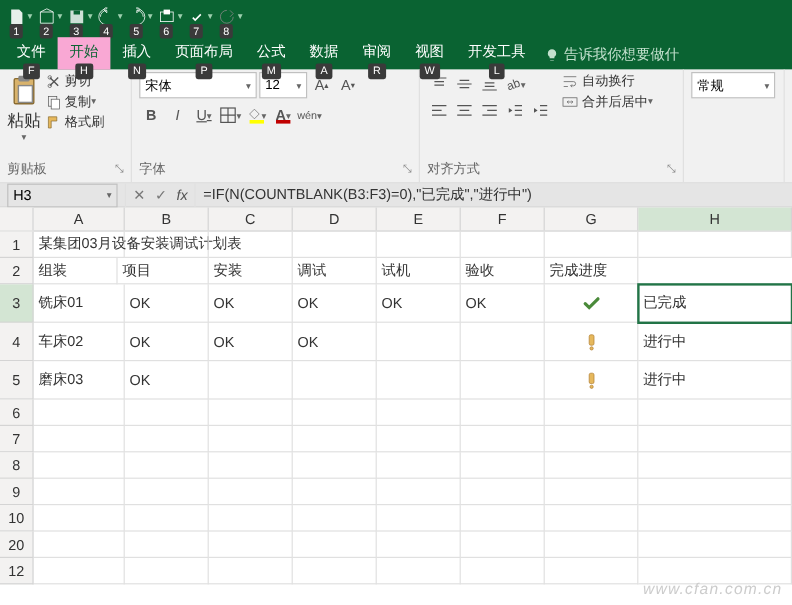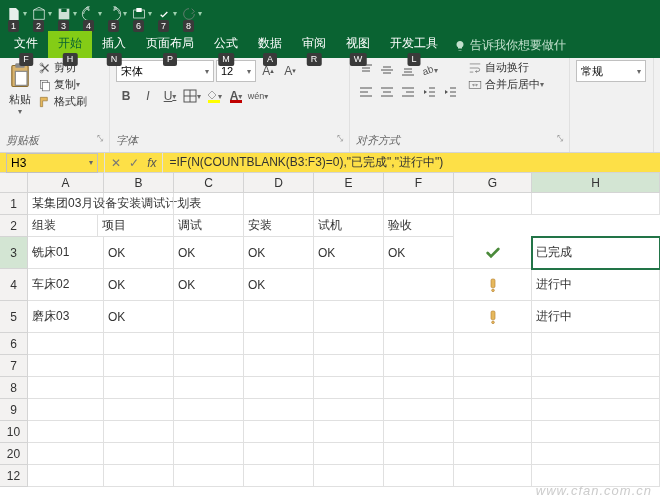--- a/index.html
+++ b/index.html
@@ -9,35 +9,35 @@
 .titlebar { background: #0a6332; height: 30px; display: flex; align-items: center; padding: 0 6px; color: #fff; }
 .qat-item { display: inline-flex; align-items: center; margin-right: 4px; position: relative; }
 .qat-icon { width: 16px; height: 16px; display: inline-block; }
 .qat-dd { font-size: 8px; margin-left: 1px; color: #9dd0af; }
 .qat-badge { position: absolute; top: 14px; left: 2px; background: #3a3a3a; color: #fff; font-size: 9px; padding: 0 3px; border-radius: 2px; line-height: 12px; }
 .titlebar .spacer { flex: 1; }
 
 
 .tabbar { background: #0a6332; height: 28px; display: flex; align-items: flex-end; padding: 0 4px; color: #fff; }
 .tab { padding: 4px 10px 6px; font-size: 12px; position: relative; cursor: pointer; }
-.tab.active { background: #84cc16; color: #0a6332; }
+.tab.active { background: #f9a8d4; color: #0a6332; }
 .tab .key { position: absolute; top: 22px; left: 50%; transform: translateX(-50%); background: #3a3a3a; color: #fff; font-size: 9px; padding: 0 4px; border-radius: 2px; line-height: 13px; }
 .tell-me { color: #c2e0cd; font-size: 12px; padding: 4px 6px; display: flex; align-items: center; }
 .bulb { width: 12px; height: 12px; margin-right: 4px; fill: #c2e0cd; }
 
 
 .ribbon { background: #f1f1f1; border-bottom: 1px solid #d4d4d4; height: 95px; display: flex; }
 .group { border-right: 1px solid #e0e0e0; padding: 2px 6px; display: flex; flex-direction: column; }
 .group-body { flex: 1; display: flex; align-items: flex-start; }
-.group-label { text-align: center; font-size: 11px; color: #666; padding-bottom: 2px; display: flex; align-items: flex-start; justify-content: center; font-style: italic; }
+.group-label { text-align: center; font-size: 11px; color: #666; padding-bottom: 2px; display: flex; align-items: center; justify-content: center; }
 .group-label .launcher { margin-left: auto; font-size: 9px; color: #888; cursor: pointer; }
 
 .paste-col { display: flex; flex-direction: column; align-items: center; margin-right: 4px; }
 .paste-big { width: 28px; height: 32px; }
-.paste-lbl { font-size: 11px; color: #333; }
+.paste-lbl { font-size: 14px; color: #333; }
 .clip-col { display: flex; flex-direction: column; gap: 2px; }
 .clip-btn { display: flex; align-items: center; font-size: 11px; color: #333; cursor: pointer; }
 .clip-btn svg { width: 14px; height: 14px; margin-right: 2px; }
 
 .font-top { display: flex; align-items: center; gap: 2px; margin-bottom: 4px; }
 .font-name { width: 98px; height: 22px; border: 1px solid #c0c0c0; background: #fff; font-size: 11px; padding: 0 4px; display: flex; align-items: center; justify-content: space-between; }
 .font-size { width: 40px; height: 22px; border: 1px solid #c0c0c0; background: #fff; font-size: 11px; padding: 0 4px; display: flex; align-items: center; justify-content: space-between; }
 .dd-arr { font-size: 8px; color: #666; }
 .mini-btn { width: 20px; height: 20px; display: inline-flex; align-items: center; justify-content: center; color: #555; font-size: 12px; cursor: pointer; border: 1px solid transparent; }
 .font-bot { display: flex; align-items: center; gap: 2px; }
@@ -48,21 +48,21 @@
 .color-bar { position: absolute; bottom: 2px; left: 3px; right: 3px; height: 3px; }
 
 .align-top, .align-bot { display: flex; align-items: center; gap: 1px; margin-bottom: 2px; }
 .align-right { margin-left: 8px; display: flex; flex-direction: column; gap: 2px; }
 .wrap-btn, .merge-btn { display: flex; align-items: center; font-size: 11px; color: #333; cursor: pointer; }
 .wrap-btn svg, .merge-btn svg { width: 14px; height: 14px; margin-right: 3px; }
 
 .numfmt-sel { width: 70px; height: 22px; border: 1px solid #c0c0c0; background: #fff; font-size: 11px; padding: 0 4px; display: flex; align-items: center; justify-content: space-between; }
 
 
-.formula-bar { height: 20px; border-bottom: 1px solid #d4d4d4; display: flex; align-items: center; background: #fde047; }
+.formula-bar { height: 20px; border-bottom: 1px solid #d4d4d4; display: flex; align-items: center; background: #e5e5e5; }
 .name-box { width: 92px; height: 20px; border: 1px solid #c0c0c0; margin: 0 6px; font-size: 12px; padding: 0 4px; display: flex; align-items: center; justify-content: space-between; }
 .fb-btns { display: flex; align-items: center; gap: 8px; padding: 0 6px; border-left: 1px solid #e0e0e0; border-right: 1px solid #e0e0e0; height: 20px; color: #777; }
 .fx { font-style: italic; font-size: 12px; color: #555; text-align: right; }
 .formula-input { flex: 1; font-size: 12px; padding: 0 6px; color: #333; }
 
 
 .grid { position: relative; }
 .col-headers { display: flex; height: 20px; background: #f3f2f1; border-bottom: 1px solid #d4d4d4; }
 .corner { width: 28px; border-right: 1px solid #d4d4d4; background: #f3f2f1; }
 .ch { border-right: 1px solid #d4d4d4; text-align: center; font-size: 12px; color: #333; line-height: 20px; }
@@ -387,24 +387,25 @@
         <div class="cell colD"></div>
         <div class="cell colE"></div>
         <div class="cell colF"></div>
         <div class="cell colG"></div>
         <div class="cell colH"></div>
       </div>
       <div class="row">
         <div class="rh">2</div>
         <div class="cell colB">组装</div>
         <div class="cell colA">项目</div>
+        <div class="cell colC">安装</div>
         <div class="cell colD">调试</div>
-        <div class="cell colC">安装</div>
         <div class="cell colE">试机</div>
         <div class="cell colF">验收</div>
+        <div class="cell colG">完成进度</div>
       </div>
       <div class="row tall">
         <div class="rh sel">3</div>
         <div class="cell colA">铣床01</div>
         <div class="cell colB">OK</div>
         <div class="cell colC">OK</div>
         <div class="cell colD">OK</div>
         <div class="cell colE">OK</div>
         <div class="cell colF">OK</div>
         <div class="cell colG icon-cell" style="justify-content: center;">

